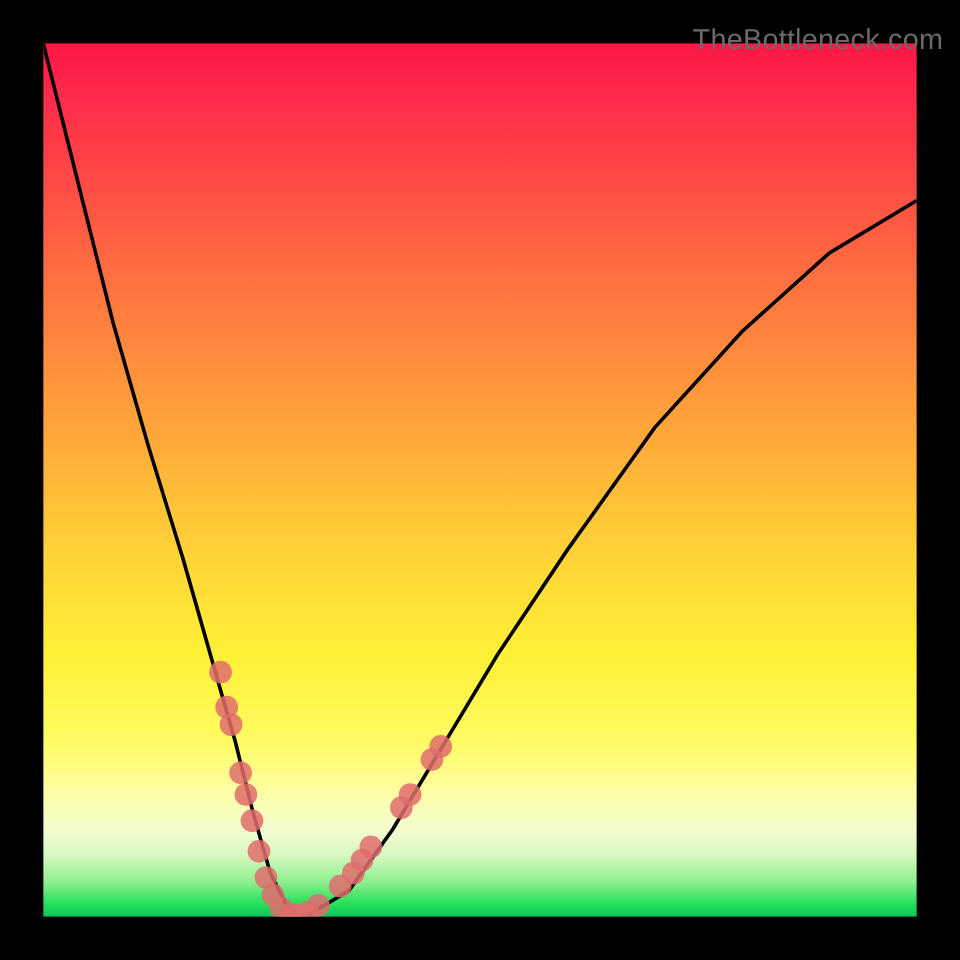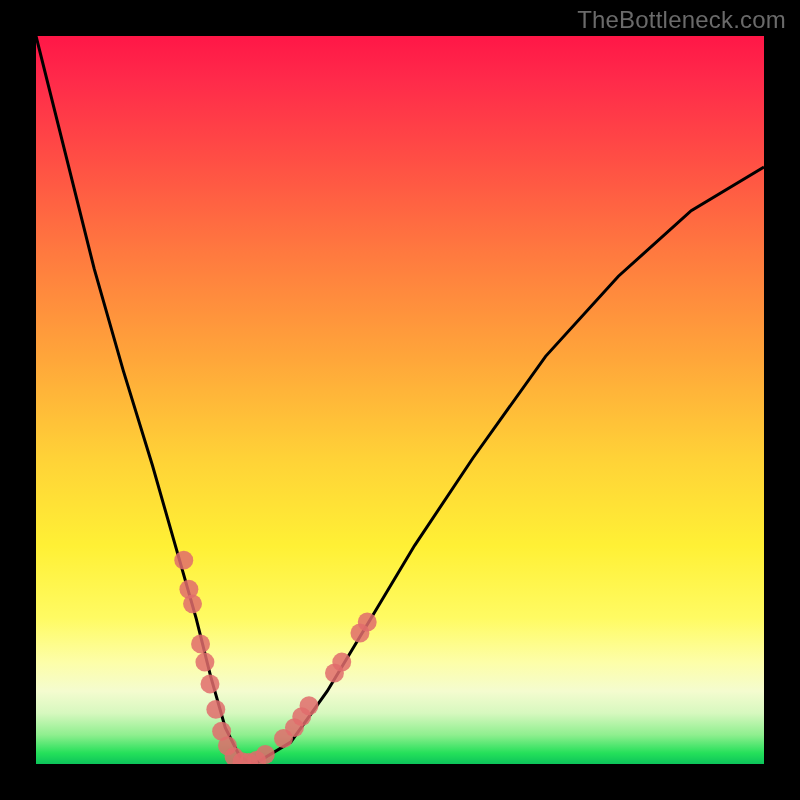--- a/index.html
+++ b/index.html
@@ -12,21 +12,21 @@
     font-family: Arial, Helvetica, sans-serif;
   }
   .outer {
     position: relative;
     width: 800px;
     height: 800px;
     background: #000;
   }
   .watermark {
     position: absolute;
-    top: 6px;
+    top: 20px;
     right: 14px;
     color: #6a6a6a;
     font-size: 24px;
     font-weight: 400;
     letter-spacing: 0.2px;
     z-index: 50;
   }
   .plot-area {
     position: absolute;
     left: 36px;

